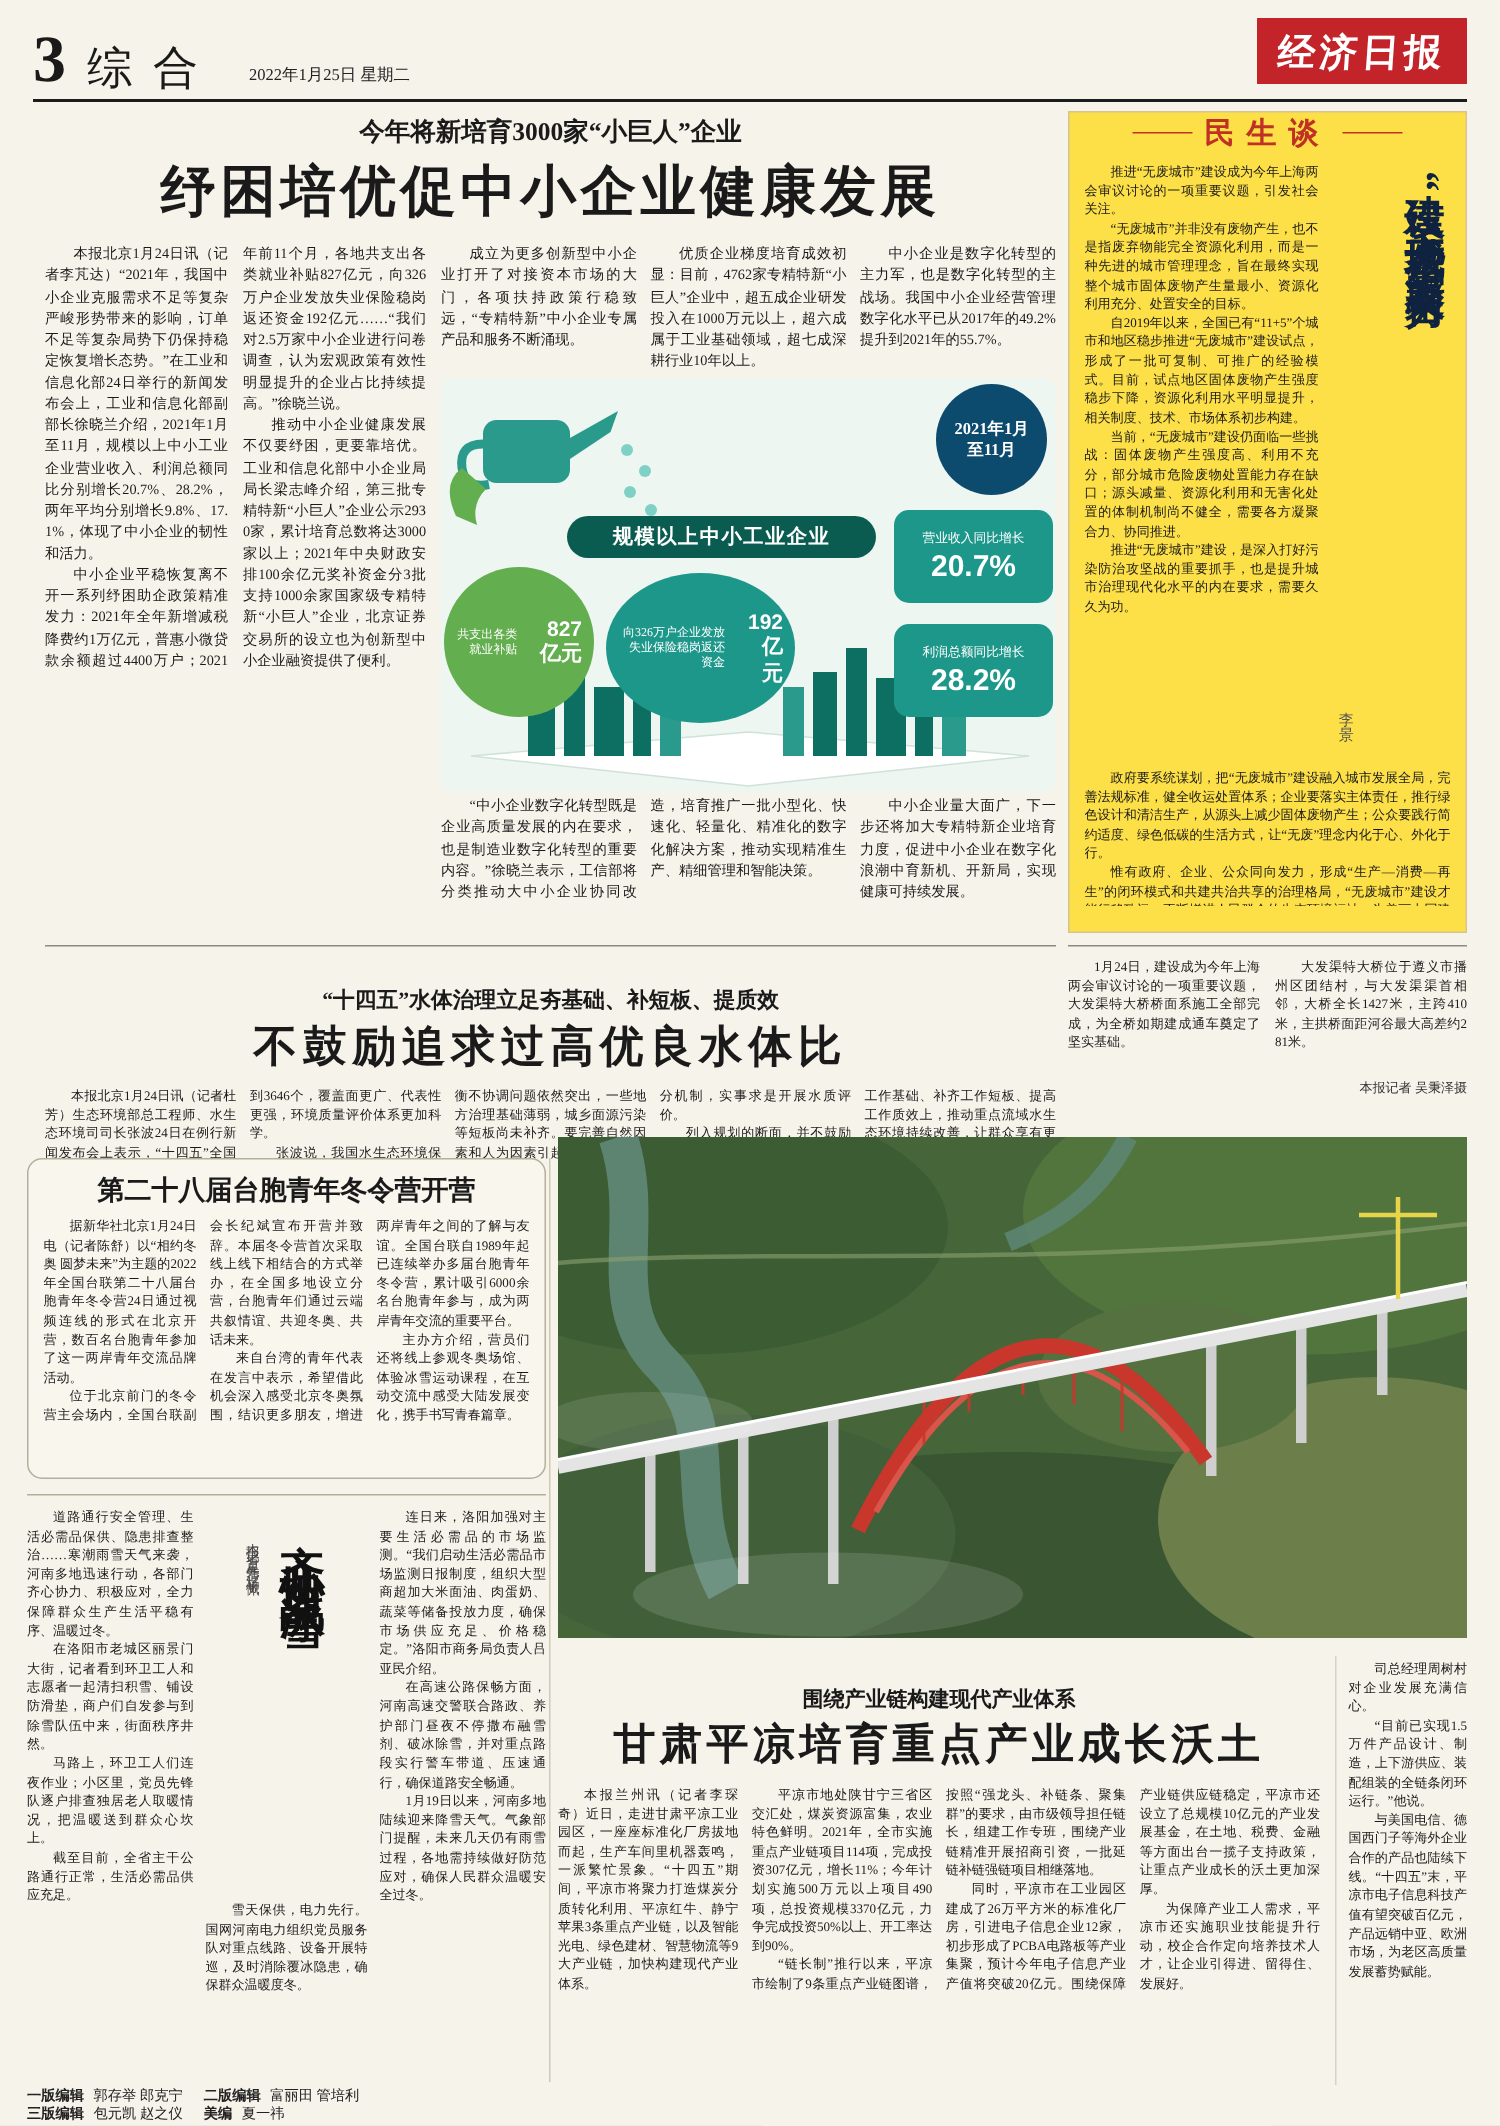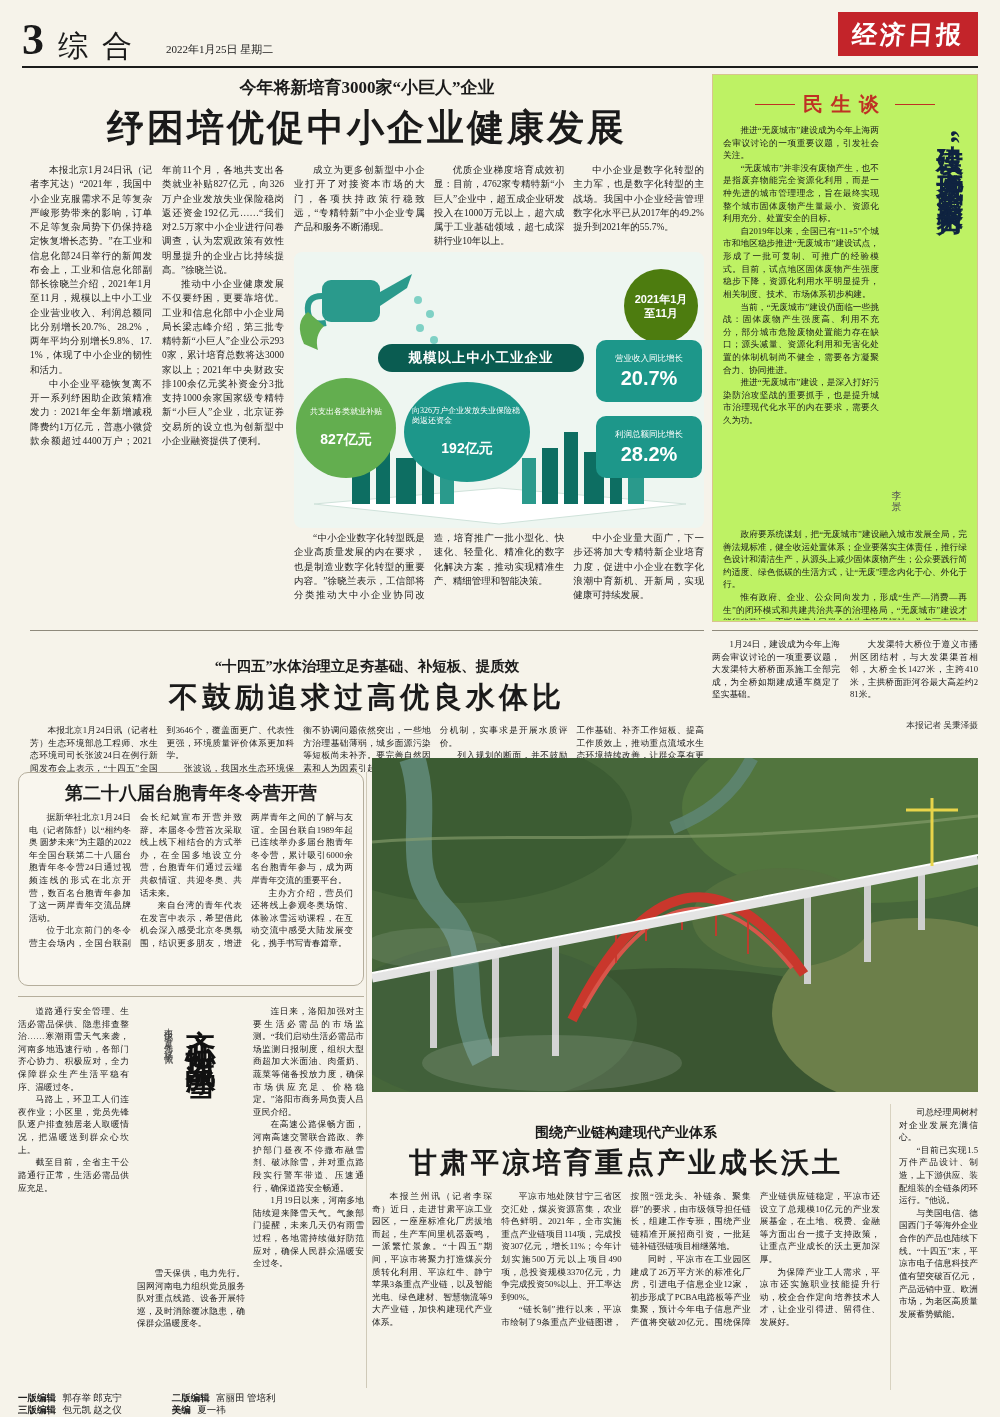--- a/index.html
+++ b/index.html
@@ -36,43 +36,43 @@
   .lead-headline{font-size:37px;font-weight:bold;text-align:center;letter-spacing:3px;margin-top:4px;}
   .lead-body{margin-top:10px;display:flex;gap:10px;height:448px;}
   .lead-left{width:254px;height:100%;}
   .lead-right{flex:1;display:flex;flex-direction:column;}
   .lead-top{height:86px;}
   .lead-bottom{flex:1;}
 
   
   .infographic{position:relative;height:276px;margin:3px 0;background:#eef6f1;border-radius:8px;}
   .ig-bg{position:absolute;left:0;top:0;}
-  .ig-period{position:absolute;right:6px;top:17px;width:74px;height:74px;border-radius:50%;background:#4d7c0f;
+  .ig-period{position:absolute;right:6px;top:4px;width:74px;height:74px;border-radius:50%;background:#0c4a6e;
              color:#fff;display:flex;align-items:center;justify-content:center;text-align:center;
              font-weight:bold;font-size:11px;white-space:pre-line;line-height:1.3;
-             font-family:Liberation Sans, sans-serif;}
+             font-family:Liberation Serif, serif;}
   .ig-banner{position:absolute;left:84px;top:92px;width:206px;height:28px;background:#0a5c51;color:#fff;
              font-weight:bold;font-size:13.5px;display:flex;align-items:center;justify-content:center;
              border-radius:14px;letter-spacing:1px;}
   .ig-stat{position:absolute;right:2px;width:106px;height:62px;background:#1d978a;border-radius:10px;color:#fff;
            display:flex;flex-direction:column;align-items:center;justify-content:center;gap:2px;text-align:center;}
   .ig-revenue{top:88px;}
   .ig-profit{top:164px;}
   .ig-stat-label{font-size:8.5px;}
   .ig-stat-value{font-size:20px;font-weight:bold;font-family:"Liberation Sans",sans-serif;}
-  .ig-bubble{position:absolute;border-radius:50%;color:#fff;display:flex;flex-direction:column;align-items:center;
-             justify-content:center;text-align:left;padding:8px;gap:14px;}
+  .ig-bubble{position:absolute;border-radius:50%;color:#fff;display:flex;align-items:center;
+             justify-content:center;text-align:right;padding:8px;gap:14px;}
   .ig-insurance{left:110px;top:130px;width:126px;height:100px;background:#1d978a;}
   .ig-subsidy{left:2px;top:126px;width:100px;height:100px;background:#63ae4f;}
   .ig-bubble-label{font-size:8px;line-height:1.25;}
   .ig-bubble-value{font-size:14px;font-weight:bold;font-family:"Liberation Sans",sans-serif;}
 
   
-  .minsheng{left:712px;top:74px;width:266px;height:548px;background:#bef264;border:1px solid #d8c48e;
-            padding:16px 10px;}
+  .minsheng{left:712px;top:74px;width:266px;height:548px;background:#fde047;border:1px solid #d8c48e;
+            padding:0 10px;}
   .ms-label{text-align:center;font-size:20px;font-weight:bold;color:#bf3124;letter-spacing:8px;
             display:flex;align-items:center;justify-content:center;gap:8px;}
   .ms-label::before,.ms-label::after{content:"";width:40px;height:1px;background:#bf3124;display:inline-block;}
   .ms-main{display:flex;gap:6px;height:398px;margin-top:6px;}
   .ms-text{flex:1;overflow:hidden;}
   .ms-head-wrap{width:82px;position:relative;}
   .ms-headline{position:absolute;right:2px;top:0;height:100%;writing-mode:vertical-rl;
                font-size:27px;font-weight:bold;color:#0f2340;line-height:1.15;letter-spacing:3px;}
   .ms-author{position:absolute;left:4px;bottom:26px;writing-mode:vertical-rl;font-size:10px;color:#555;letter-spacing:4px;}
   .ms-bottom{margin-top:6px;height:92px;overflow:hidden;}
@@ -109,21 +109,21 @@
   
   .pingliang{left:372px;top:1104px;width:606px;height:286px;display:flex;gap:10px;}
   .pl-main{flex:1;display:flex;flex-direction:column;}
   .pl-main .kicker{font-size:14px;}
   .pl-headline{font-size:28px;font-weight:bold;text-align:center;letter-spacing:3px;margin:2px 0 8px;}
   .pl-body{flex:1;}
   .pl-side{width:88px;overflow:hidden;padding-top:2px;border-left:1px solid #d8d2c0;padding-left:8px;}
 
   
   .editors{left:18px;top:1392px;width:520px;font-size:9.5px;color:#222;}
-  .ed-row{display:flex;gap:50px;line-height:1.3;}
+  .ed-row{display:flex;gap:14px;line-height:1.3;}
   .ed-item b{font-weight:bold;margin-right:4px;}
 
   .vdivider{left:366px;top:772px;width:1px;height:616px;background:#cfc9b8;}
 </style>
 </head>
 <body>
 
 <div class="page">
 
   <header class="masthead abs">
@@ -257,20 +257,21 @@
       <p>据新华社北京1月24日电（记者陈舒）以“相约冬奥 圆梦未来”为主题的2022年全国台联第二十八届台胞青年冬令营24日通过视频连线的形式在北京开营，数百名台胞青年参加了这一两岸青年交流品牌活动。</p>
       <p>位于北京前门的冬令营主会场内，全国台联副会长纪斌宣布开营并致辞。本届冬令营首次采取线上线下相结合的方式举办，在全国多地设立分营，台胞青年们通过云端共叙情谊、共迎冬奥、共话未来。</p>
       <p>来自台湾的青年代表在发言中表示，希望借此机会深入感受北京冬奥氛围，结识更多朋友，增进两岸青年之间的了解与友谊。全国台联自1989年起已连续举办多届台胞青年冬令营，累计吸引6000余名台胞青年参与，成为两岸青年交流的重要平台。</p>
       <p>主办方介绍，营员们还将线上参观冬奥场馆、体验冰雪运动课程，在互动交流中感受大陆发展变化，携手书写青春篇章。</p>
     </div>
   </section>
 
   <section class="snow abs">
     <div class="snow-col bts">
       <p>道路通行安全管理、生活必需品保供、隐患排查整治……寒潮雨雪天气来袭，河南多地迅速行动，各部门齐心协力、积极应对，全力保障群众生产生活平稳有序、温暖过冬。</p>
+      <p>在洛阳市老城区丽景门大街，记者看到环卫工人和志愿者一起清扫积雪、铺设防滑垫，商户们自发参与到除雪队伍中来，街面秩序井然。</p>
       <p>马路上，环卫工人们连夜作业；小区里，党员先锋队逐户排查独居老人取暖情况，把温暖送到群众心坎上。</p>
       <p>截至目前，全省主干公路通行正常，生活必需品供应充足。</p>
     </div>
     <div class="snow-mid">
       <div class="snow-head-row">
         <div class="snow-byline">本报记者 夏先清 杨子佩</div>
         <div class="snow-headline">齐心协力战冰雪</div>
       </div>
       <div class="snow-mid-text bts">
         <p>雪天保供，电力先行。国网河南电力组织党员服务队对重点线路、设备开展特巡，及时消除覆冰隐患，确保群众温暖度冬。</p>

